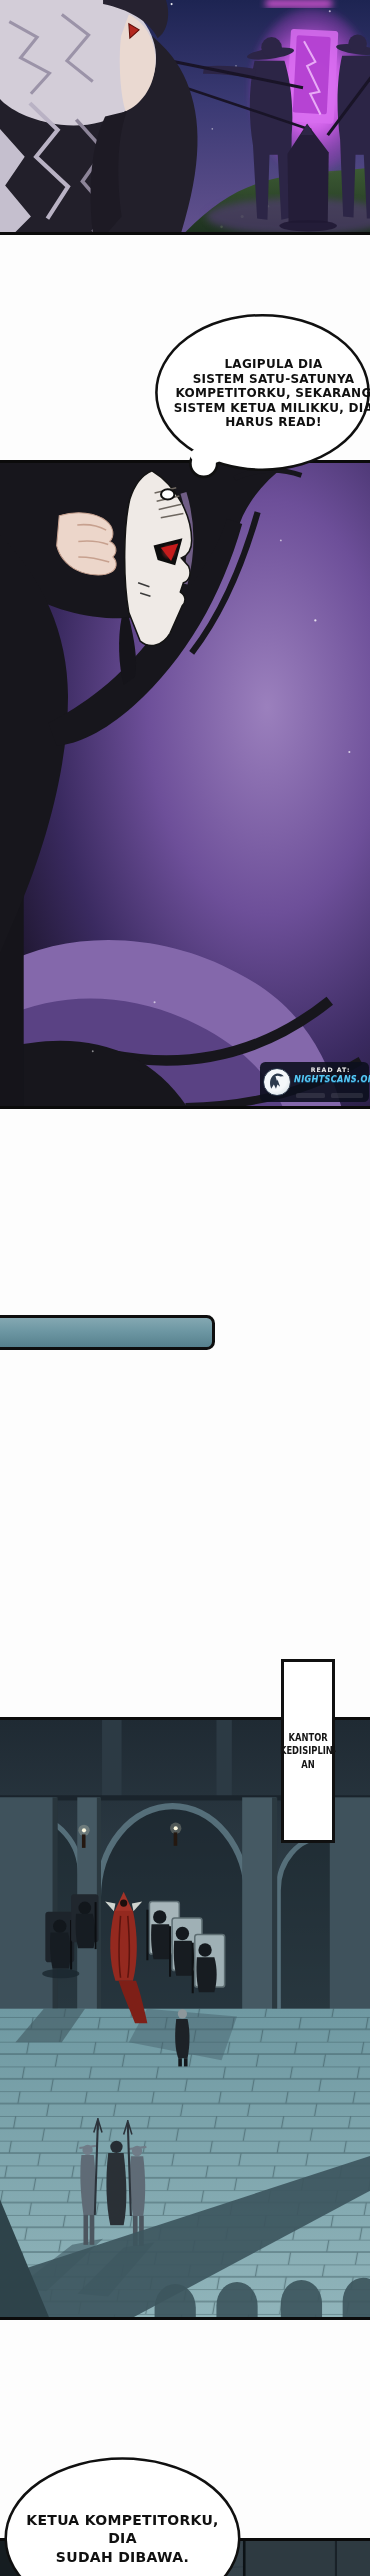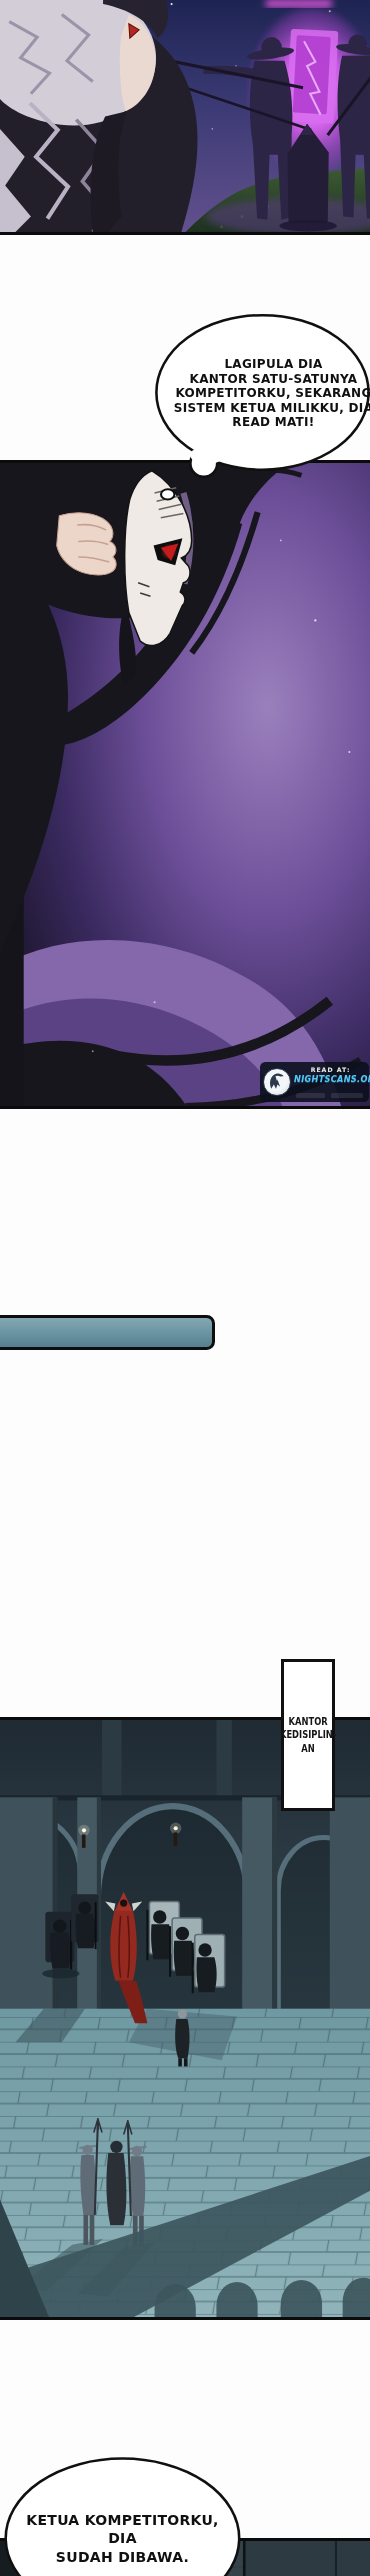--- a/index.html
+++ b/index.html
@@ -13,21 +13,21 @@
   #panel3{top:1717px;height:603px;border-top:3.1px solid #0b0b0b;border-bottom:3.1px solid #0b0b0b;}
   #panel4{top:2538px;height:509px;border-top:3.1px solid #0b0b0b;}
   
   .bubble-svg{position:absolute;z-index:6;}
   #bubble1-svg{left:152px;top:309px;width:222px;height:206px;}
   #bubble2-svg{left:2.6px;top:2456px;width:242px;height:198px;}
   .bubble-text{position:absolute;z-index:7;display:flex;flex-direction:column;justify-content:center;align-items:center;text-align:center;color:#101010;font-weight:700;}
   #bubble1-text{left:162px;top:325px;width:201px;height:137px;font-size:12px;line-height:1.22;letter-spacing:0.3px;margin-left:11px;}
   #bubble2-text{left:15.5px;top:2492px;width:214px;height:93px;font-size:14px;line-height:1.3;letter-spacing:0.3px;}
   
-  #kantor-box{position:absolute;left:281px;top:1659px;width:54px;height:152px;background:#ffffff;border:3.1px solid #101010;box-sizing:border-box;z-index:6;display:flex;align-items:center;justify-content:center;}
+  #kantor-box{position:absolute;left:281px;top:1659px;width:54px;height:184px;background:#ffffff;border:3.1px solid #101010;box-sizing:border-box;z-index:6;display:flex;align-items:center;justify-content:center;}
   #kantor-inner{display:flex;flex-direction:column;align-items:center;justify-content:center;font-weight:700;font-size:11.3px;line-height:1.18;color:#151515;transform:scaleX(.74);transform-origin:center;white-space:nowrap;text-align:center;}
   
   #teal-bar{position:absolute;left:-7.2px;top:1315px;width:222px;height:35px;box-sizing:border-box;border:3.6px solid #0e0e0e;border-radius:2.1px 8.2px 8.2px 2.1px;background:linear-gradient(180deg,#84a8b2 0%,#6d97a3 45%,#56808d 100%);z-index:3;}
   
   #watermark{position:absolute;left:260px;top:1062px;width:109px;height:40px;z-index:6;background:rgba(12,16,30,.9);border-radius:5.2px;display:flex;align-items:center;padding:0;box-sizing:border-box;}
   #wm-logo{position:absolute;left:3.1px;top:5.7px;width:28px;height:28px;border-radius:50%;background:radial-gradient(circle at 40% 35%,#f4f7fa 55%,#c9d4dc 100%);border:1px solid #2c3a4d;box-sizing:border-box;overflow:hidden;}
   #wm-texts{position:absolute;left:34px;top:4.1px;width:73px;text-align:center;}
   #wm-readat{font-size:6.2px;color:#f0f0f0;letter-spacing:1px;font-weight:700;}
   #wm-site{font-size:8.2px;color:#56c8f5;font-weight:800;font-style:italic;letter-spacing:0.3px;text-shadow:0 0.5px 0 #134a6e;margin-top:1px;}
   .wm-sub{position:absolute;height:4.6px;border-radius:1.5px;background:rgba(255,255,255,.10);top:31px;}
@@ -193,24 +193,24 @@
   </div>
 
   <svg id="bubble1-svg" class="bubble-svg" viewBox="0 0 430 400">
     <ellipse cx="214" cy="162" rx="206" ry="150" fill="#ffffff" stroke="#101010" stroke-width="5"></ellipse>
     <circle cx="100" cy="300" r="26" fill="#ffffff" stroke="#101010" stroke-width="5"></circle>
     <ellipse cx="106" cy="284" rx="32" ry="18" fill="#ffffff"></ellipse>
     <ellipse cx="30" cy="360" rx="13" ry="10" fill="#ffffff" stroke="#101010" stroke-width="4"></ellipse>
   </svg>
   <div id="bubble1-text" class="bubble-text">
     <span>LAGIPULA DIA</span>
-    <span>KANTOR SATU-SATUNYA</span>
+    <span>SISTEM SATU-SATUNYA</span>
     <span>KOMPETITORKU, SEKARANG</span>
     <span>SISTEM KETUA MILIKKU, DIA</span>
-    <span>READ MATI!</span>
+    <span>HARUS READ!</span>
   </div>
 
   <div id="teal-bar"></div>
 
   <div id="kantor-box">
     <div id="kantor-inner">
       <span>KANTOR</span>
       <span>KEDISIPLIN-</span>
       <span>AN</span>
     </div>

